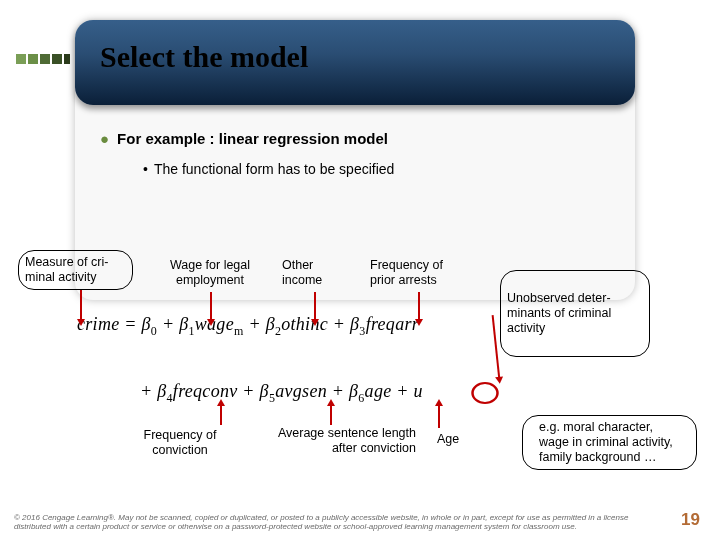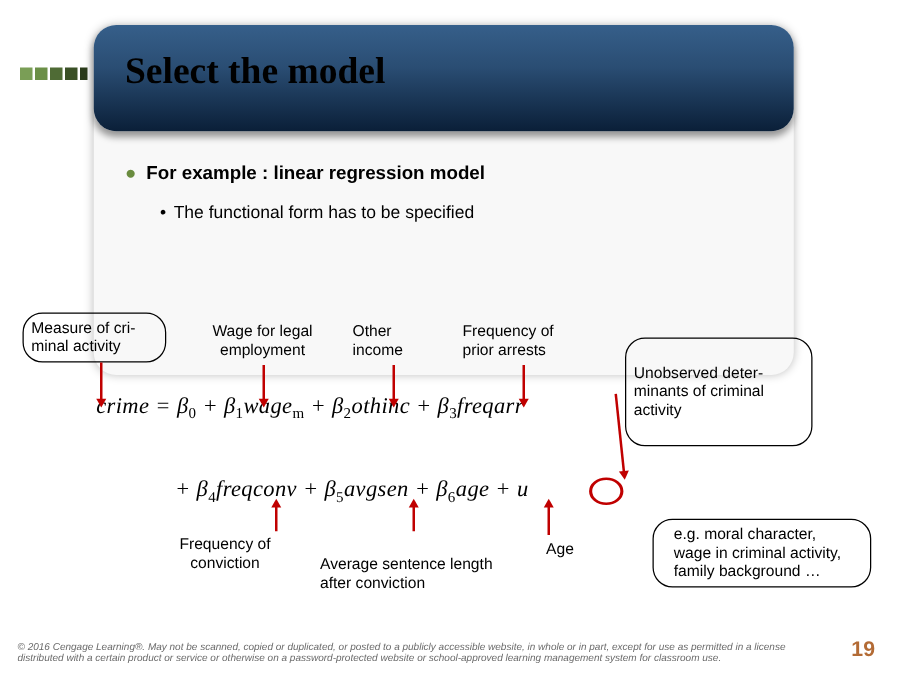--- a/index.html
+++ b/index.html
@@ -69,41 +69,41 @@
     color: #000;
     margin-bottom: 14px;
   }
   .bullet-main .dot {
     color: #6a8c3f;
     margin-right: 8px;
   }
   .bullet-sub {
     font-size: 14px;
     color: #000;
-    margin-left: 28px;
+    margin-left: 43px;
     margin-bottom: 12px;
   }
   .bullet-sub .dot {
     margin-right: 6px;
   }
 
   .anno {
     position: absolute;
     font-size: 12.5px;
     color: #000;
     line-height: 1.2;
     border-radius: 16px;
   }
   .anno.box1 { left: 18px; top: 250px; width: 115px; border: 1px solid #000; padding: 4px 6px; text-align: left; }
   .anno.a2 { left: 160px; top: 258px; width: 100px; text-align: center; }
   .anno.a3 { left: 282px; top: 258px; width: 70px; text-align: left; }
   .anno.a4 { left: 370px; top: 258px; width: 100px; }
   .anno.box5 { left: 500px; top: 270px; width: 150px; border: 1px solid #000; padding: 20px 6px; }
   .anno.a6 { left: 130px; top: 428px; width: 100px; text-align: center; }
-  .anno.a7 { left: 256px; top: 444px; width: 160px; text-align: left; }
+  .anno.a7 { left: 256px; top: 426px; width: 160px; text-align: right; }
   .anno.a8 { left: 428px; top: 432px; width: 40px; text-align: center; }
   .anno.box9 { left: 522px; top: 415px; width: 175px; border: 1px solid #000; padding: 4px 16px; }
 
   .equation {
     position: absolute;
     font-family: 'Times New Roman', serif;
     font-style: italic;
     font-size: 18px;
     color: #000;
     letter-spacing: 0.3px;

